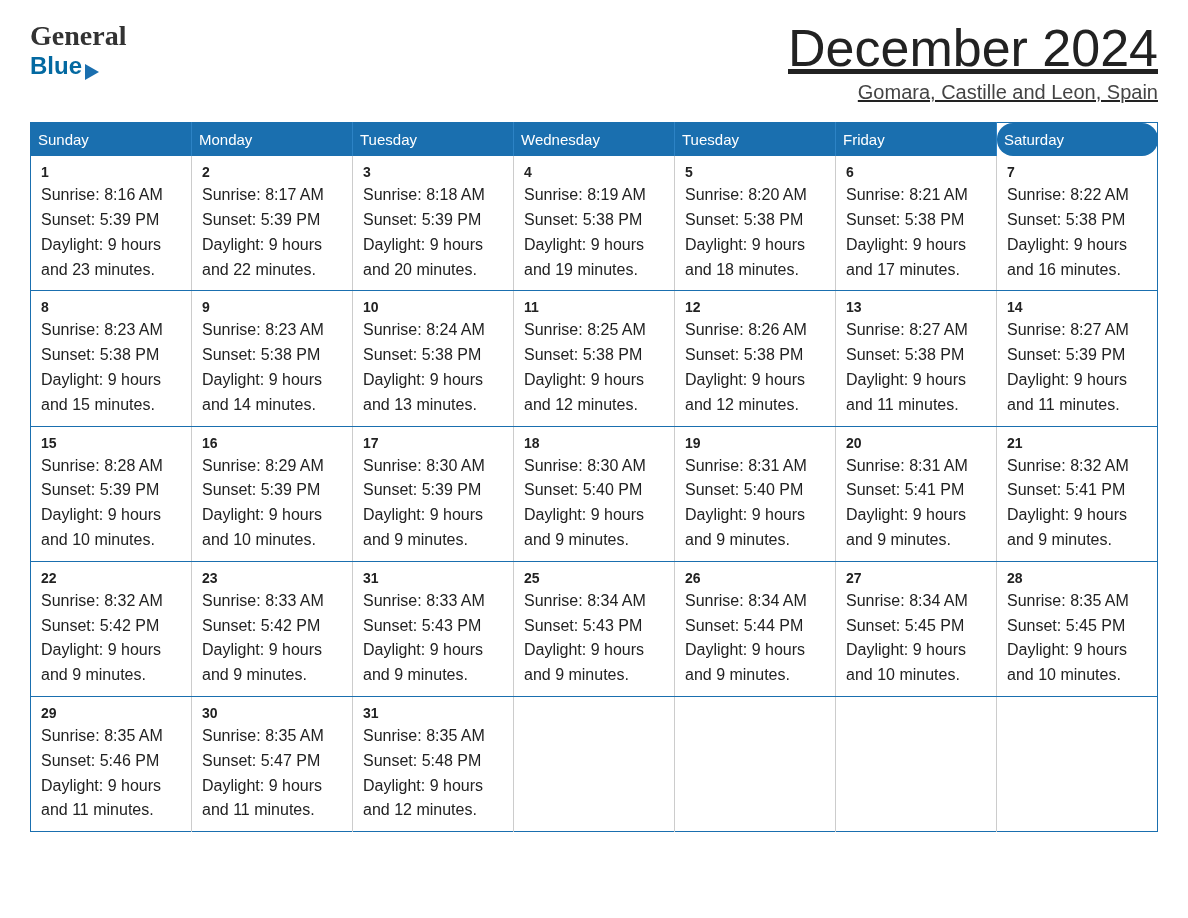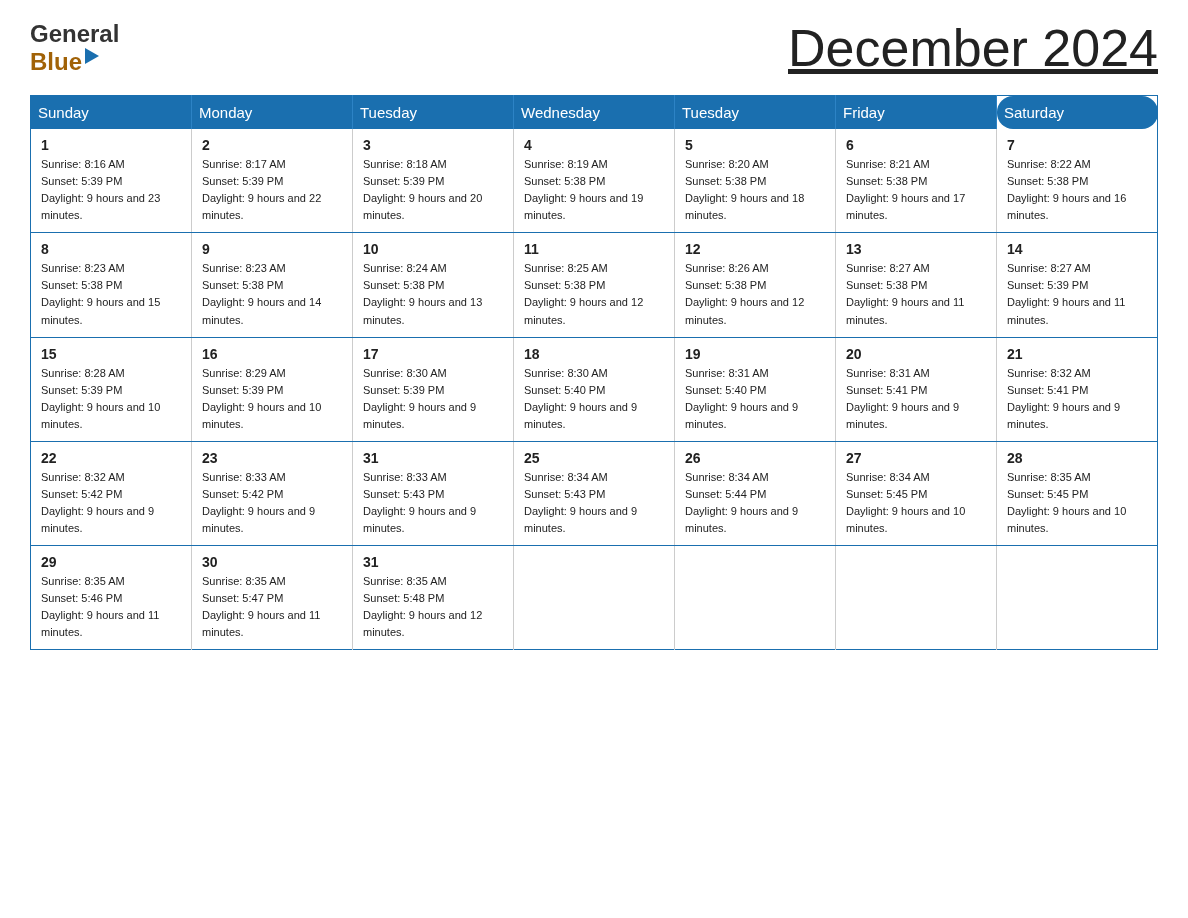--- a/index.html
+++ b/index.html
@@ -64,40 +64,40 @@
     }
     .calendar td:last-child { border-right: none; }
     .calendar tr:last-child td { border-bottom: none; }
     .day-number {
       font-size: 14px;
       font-weight: bold;
       margin-bottom: 3px;
       display: block;
     }
     .day-info {
-      font-size: 11px;
+      font-size: 16px;
       line-height: 1.55;
       color: #222;
     }
     .empty-cell {
       background: #fff;
     }
     .logo-line1 {
-      font-size: 24px;
+      font-size: 28px;
       font-weight: bold;
       color: #333;
-      font-family: Liberation Sans, sans-serif;
+      font-family: Liberation Serif, serif;
     }
     .logo-line2 {
       font-size: 24px;
       font-weight: bold;
-      color: #a16207;
+      color: #0369a1;
       font-family: Arial, sans-serif;
       display: flex;
-      align-items: flex-start;
+      align-items: flex-end;
     }
     .logo-arrow {
       display: inline-block;
       width: 0;
       height: 0;
       border-top: 8px solid transparent;
       border-bottom: 8px solid transparent;
       border-left: 14px solid #1a6faf;
       margin-left: 3px;
       vertical-align: middle;
@@ -109,20 +109,21 @@
 <div class="header-area">
   <div class="logo">
     <div class="logo-line1">General</div>
     <div class="logo-line2">
       <span>Blue</span>
       <span class="logo-arrow"></span>
     </div>
   </div>
   <div class="title-area">
     <div class="month-title">December 2024</div>
+    <div class="location-title">Gomara, Castille and Leon, Spain</div>
   </div>
 </div>
 
 <table class="calendar">
   <thead>
     <tr>
 
     <th>Sunday</th>
         <th>Monday</th>
         <th>Tuesday</th>

